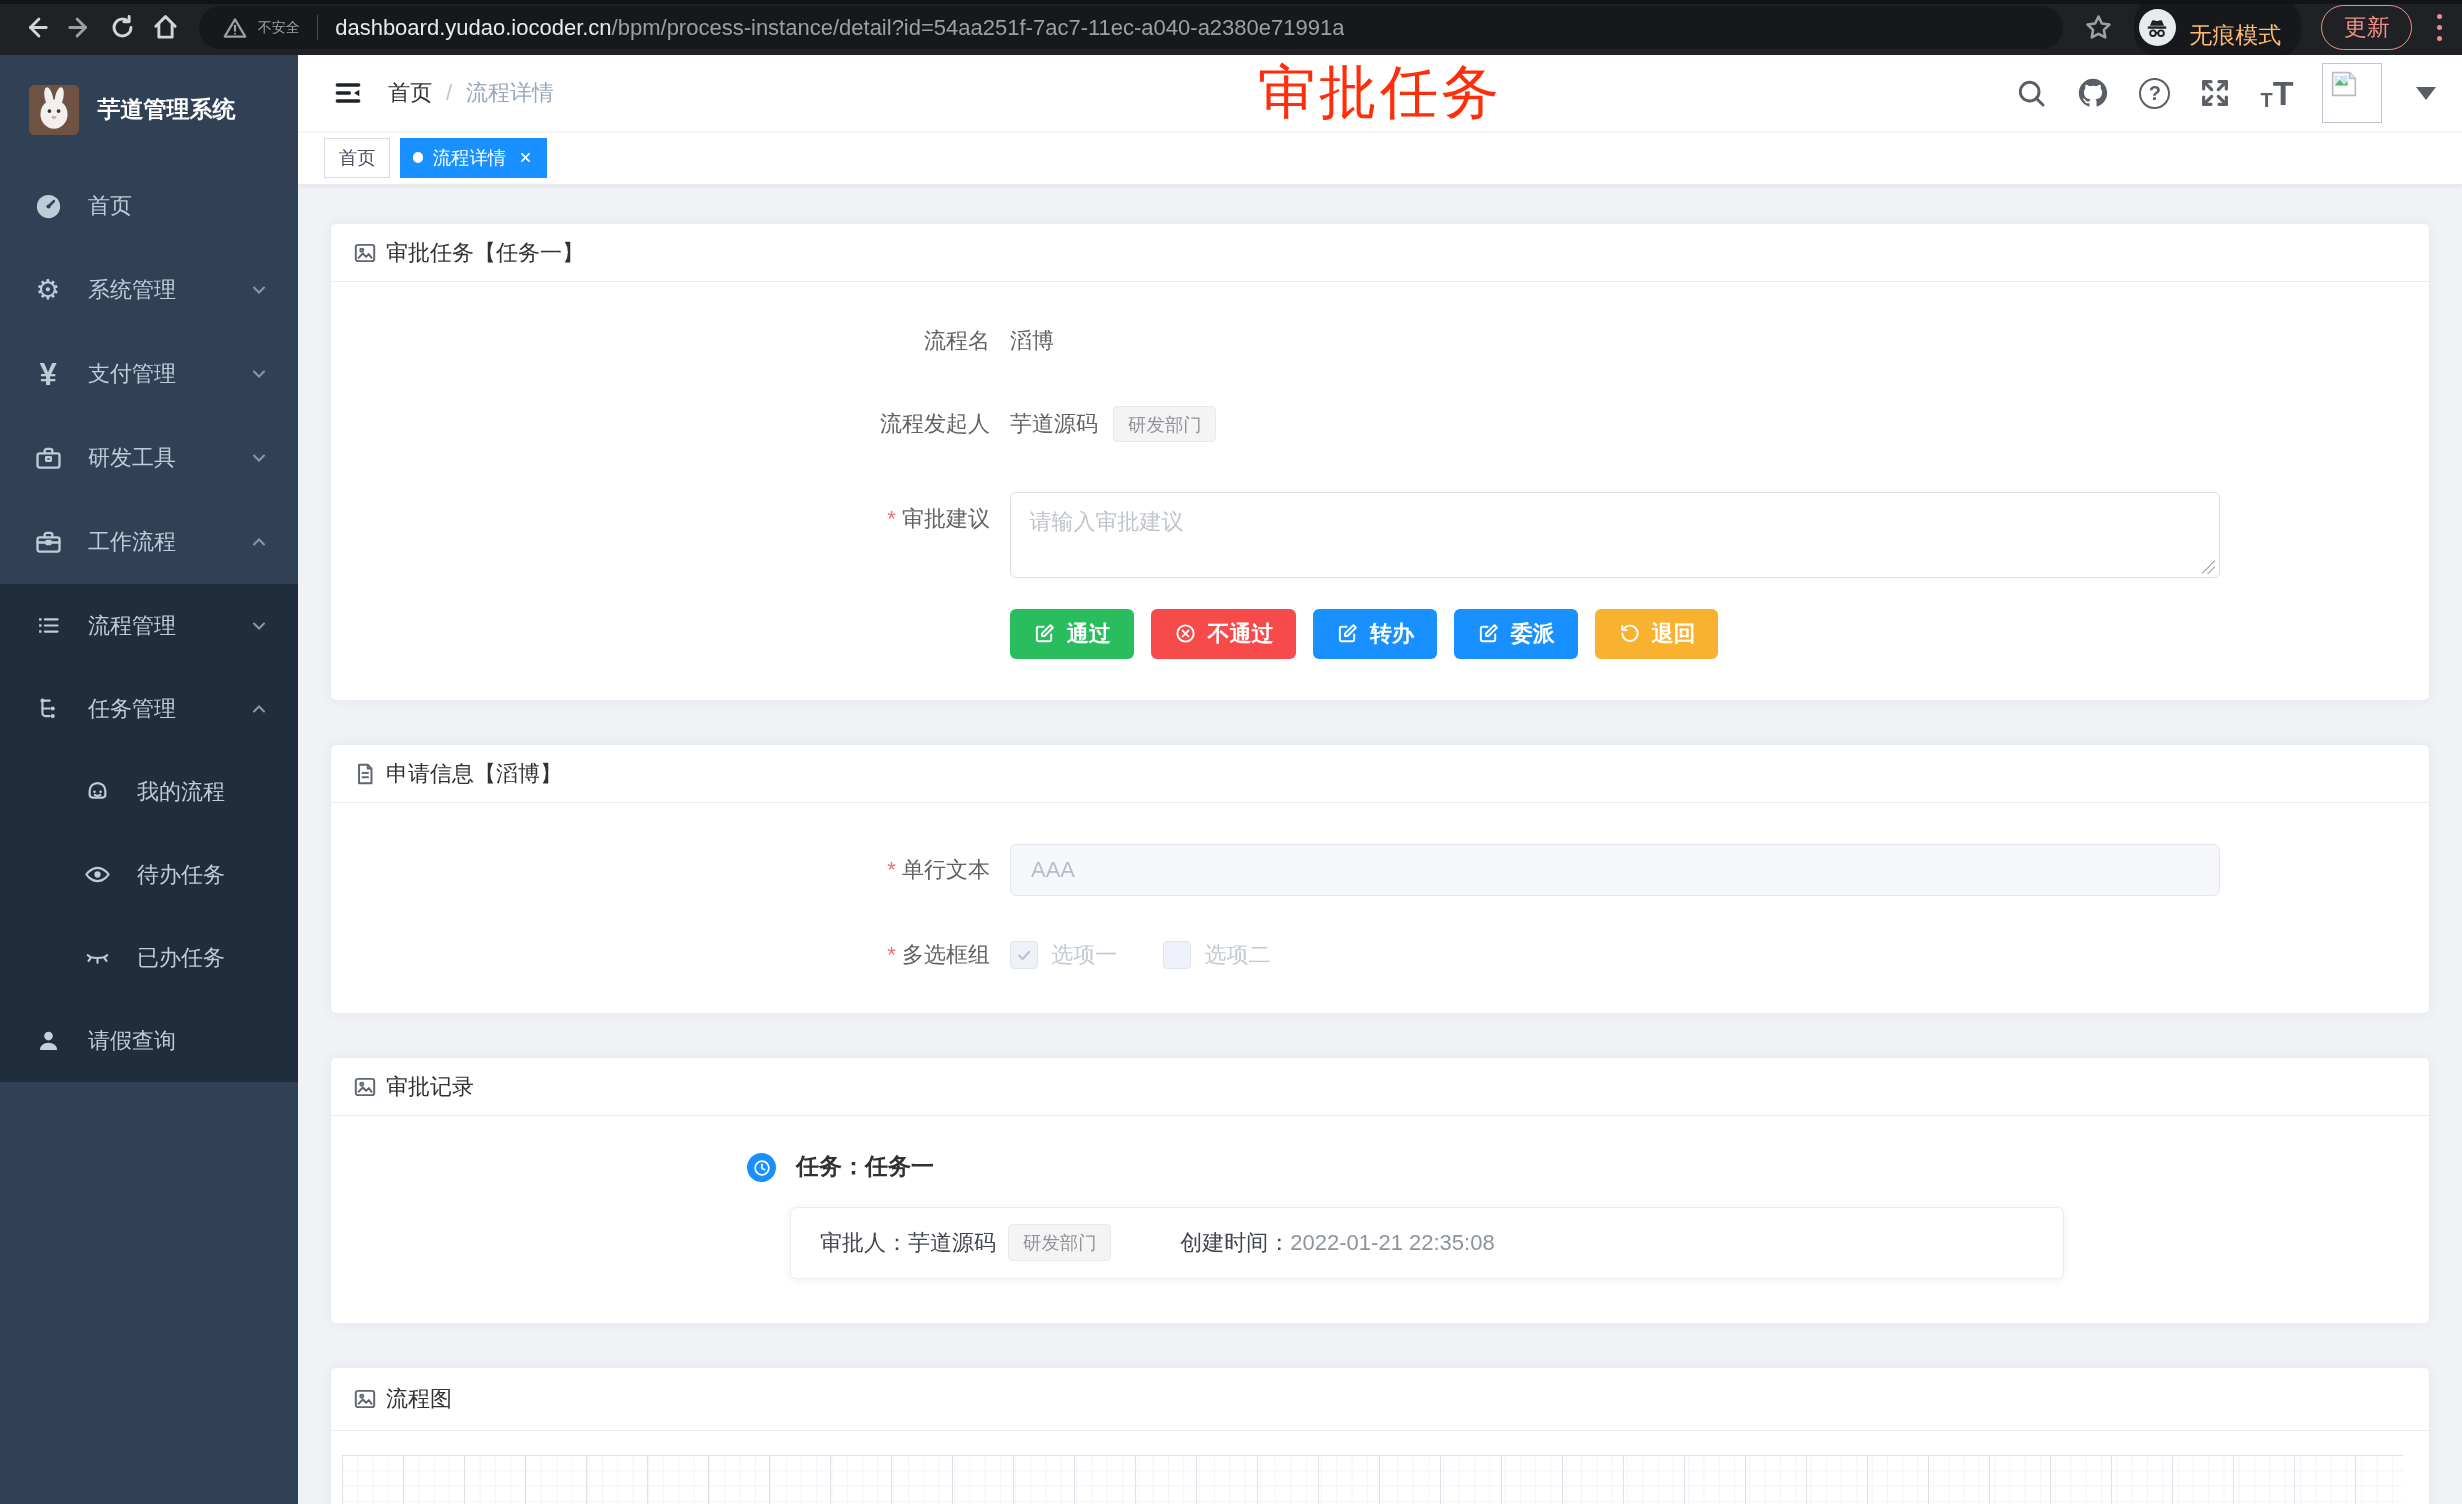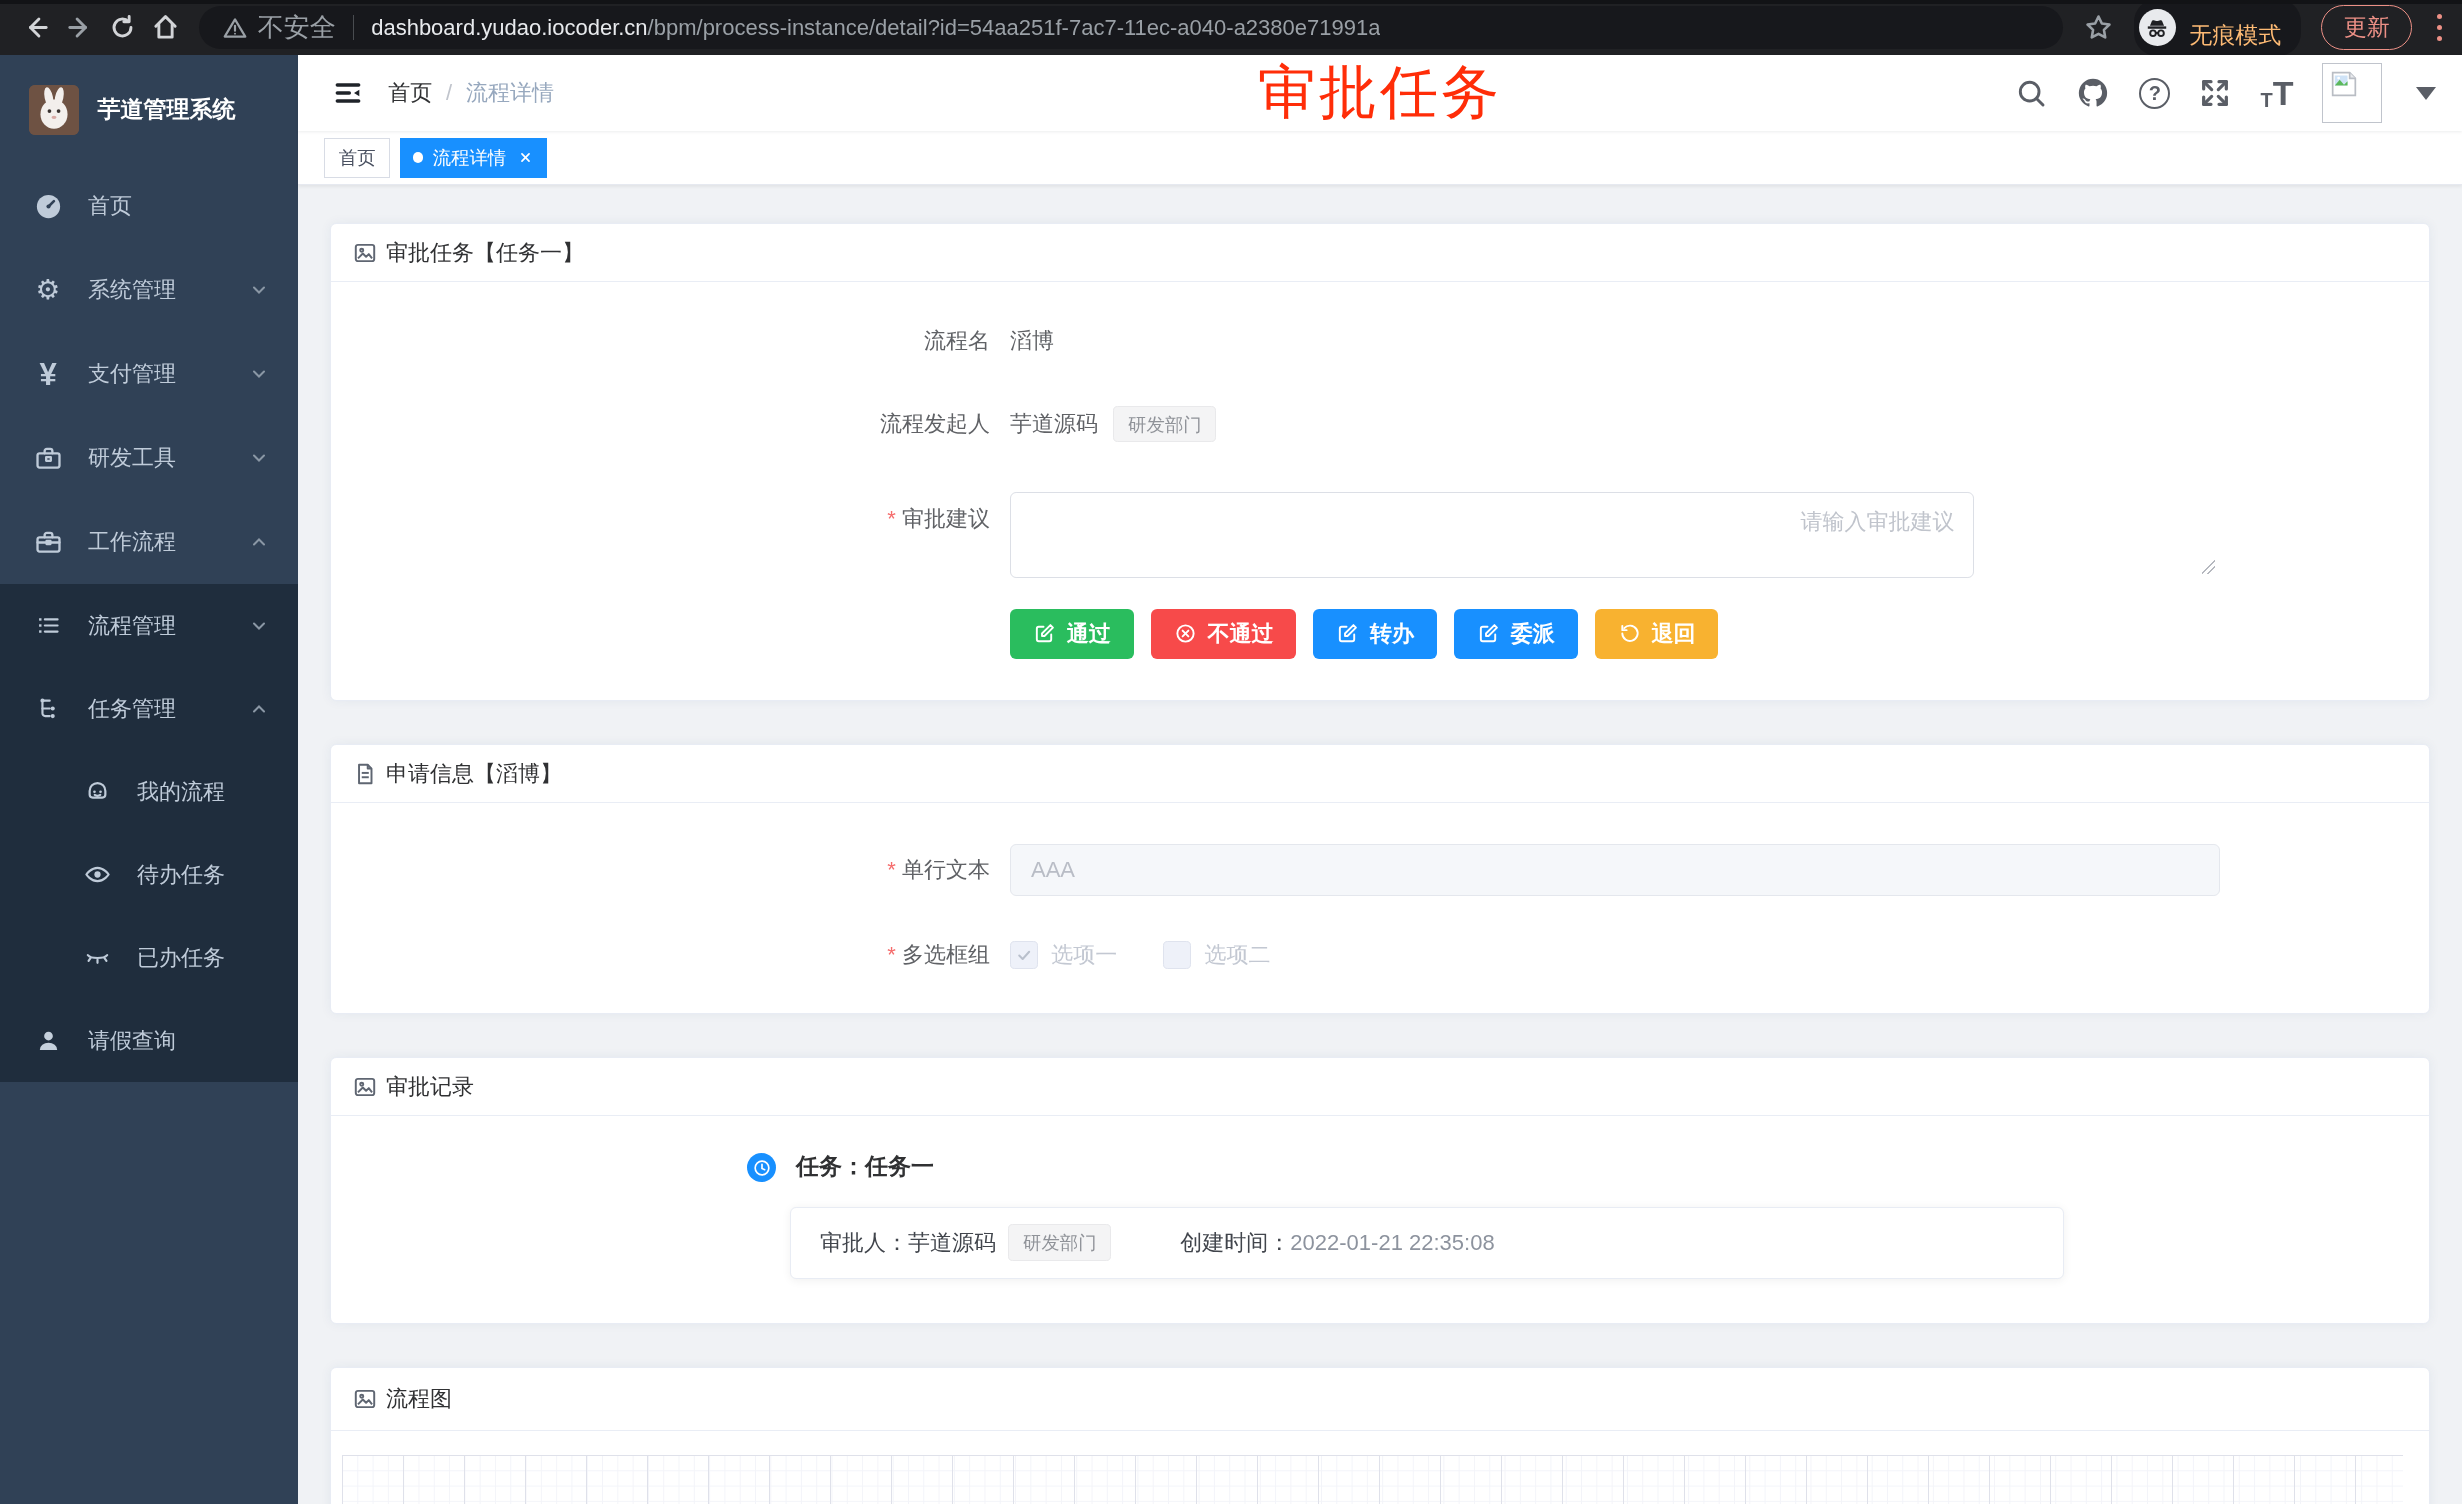--- a/index.html
+++ b/index.html
@@ -9,21 +9,21 @@
     font-family: "Liberation Sans", "DejaVu Sans", sans-serif;
     background: #f0f2f5; position: relative;
   }
   svg { display:block; }
 
   
   .browser-bar { height:55px; background:#202124; display:flex; align-items:center; padding:0 15.3px; position:relative; }
   .browser-bar::before { content:""; position:absolute; top:0; left:0; right:0; height:3.8px; background:#121316; }
   .nav-btn { width:43px; height:43px; display:flex; align-items:center; justify-content:center; border-radius:50%; flex:none; }
   .url-pill { flex:1; height:43px; margin:0 20px 0 12.2px; background:#17181c; border-radius:21.4px; display:flex; align-items:center; padding:0 23px; min-width:0; }
-  .sec-chip { display:flex; align-items:center; gap:9.2px; color:#9aa0a6; font-size:26px; flex:none; }
+  .sec-chip { display:flex; align-items:center; gap:9.2px; color:#9aa0a6; font-size:14px; flex:none; }
   .url-divider { width:1.5px; height:24.5px; background:#494c50; margin:0 17px; flex:none; }
   .url-text { font-size:22px; white-space:nowrap; overflow:hidden; }
   .url-host { color:#e8eaed; }
   .url-path { color:#9aa0a6; }
   .right-cluster { display:flex; align-items:center; gap:20px; flex:none; }
   .incog-badge { display:flex; align-items:center; gap:13.8px; background:#17181c; border-radius:23px; padding:4.6px 20px 4.6px 4.6px; }
   .incog-circle { width:37px; height:37px; border-radius:50%; background:#e8eaed; display:flex; align-items:center; justify-content:center; }
   .incog-label { color:#fdba74; font-size:23px;margin-top:16px; }
   .update-pill { border:1.5px solid #ec9086; color:#ec9086; border-radius:24.5px; font-size:23px; padding:6.1px 21.4px; }
   .menu-dots { display:flex; flex-direction:column; gap:5.4px; padding:3.1px 4.6px; }
@@ -80,21 +80,21 @@
   .card-head { height:58px; display:flex; align-items:center; padding:0 21.4px; border-bottom:0.8px solid #e9edf5; color:#303133; font-size:22px; gap:7.6px; }
   .card-body { position:relative; }
 
   .form-row { display:flex; align-items:center; margin-bottom:50px; }
   .form-label { width:679px; flex:none; text-align:right; padding-right:20px; color:#606266; font-size:22px; font-weight:500; }
   .req-mark { color:#f56c6c; margin-right:6.1px; }
   .form-value { color:#606266; font-size:22px; display:flex; align-items:center; gap:15.3px; }
   .dept-tag { background:#f4f4f5; border:0.8px solid #e9e9eb; color:#909399; font-size:18.4px; border-radius:4.6px; padding:4.6px 13.8px; }
 
   .textarea-wrap { position:relative; width:1210px; }
-  .bpm-textarea { width:964px; height:86px; border:0.8px solid #dcdfe6; border-radius:6.1px; font-size:22px; padding:13.8px 18.4px; color:#737373; resize:none; outline:none; font-family:inherit; background:#fff;text-align:right; }
+  .bpm-textarea { width:1210px; height:86px; border:0.8px solid #dcdfe6; border-radius:6.1px; font-size:22px; padding:13.8px 18.4px; color:#737373; resize:none; outline:none; font-family:inherit; background:#fff; }
   .bpm-textarea::placeholder { color:#c0c4cc; }
   .resize-grip { position:absolute; right:4.6px; bottom:7.6px; width:13.8px; height:13.8px;
     background: linear-gradient(135deg, transparent 0 45%, #b5b8bf 45% 52%, transparent 52% 70%, #b5b8bf 70% 77%, transparent 77%); }
 
   .btn-row { display:flex; gap:17px; margin-left:679px; margin-bottom:21.4px; }
   .bpm-btn { height:50px; border:none; border-radius:6.1px; color:#fff; font-size:22px; display:flex; align-items:center; gap:10.7px; padding:0 23px; cursor:pointer; font-family:inherit;font-weight:bold; }
   .btn-pass { background:#2abd5e; }
   .btn-reject { background:#f74a4a; }
   .btn-blue { background:#1890ff; }
   .btn-back { background:#f8b230; }

